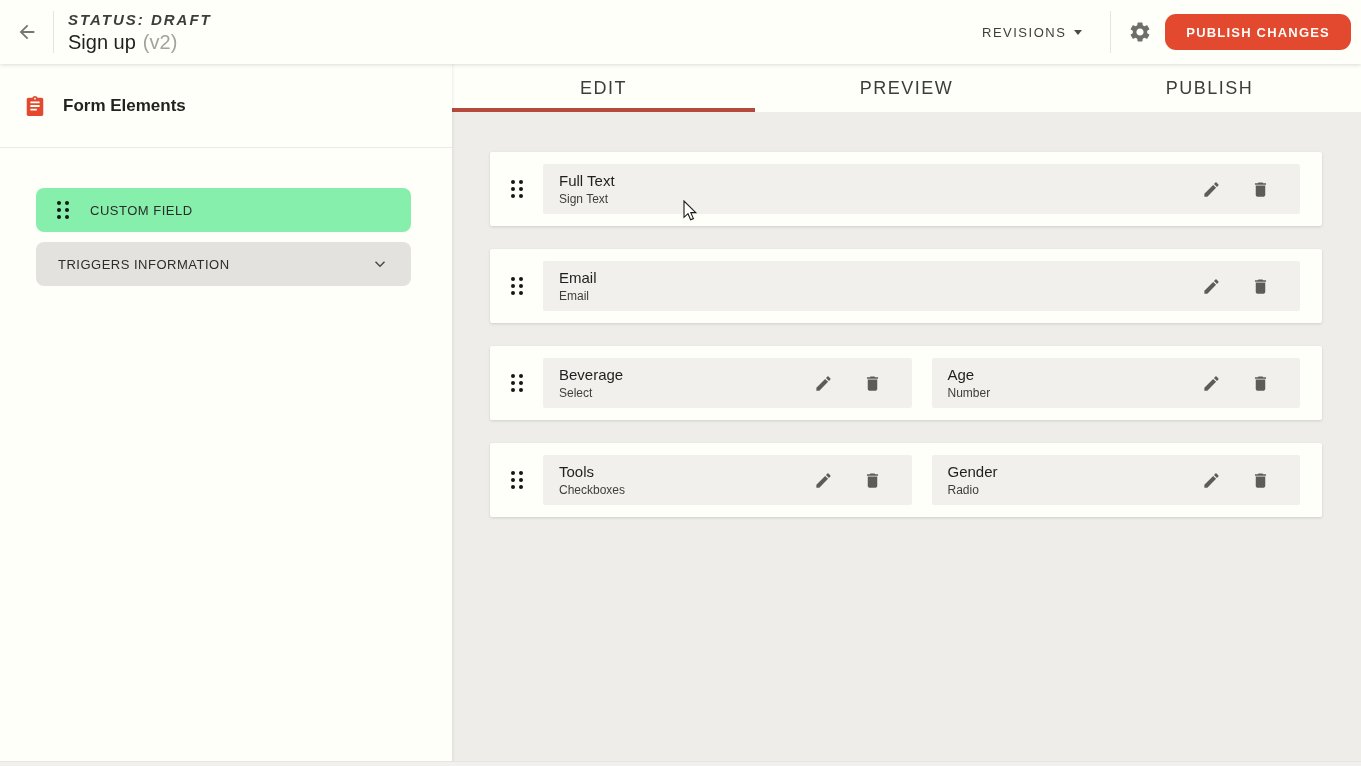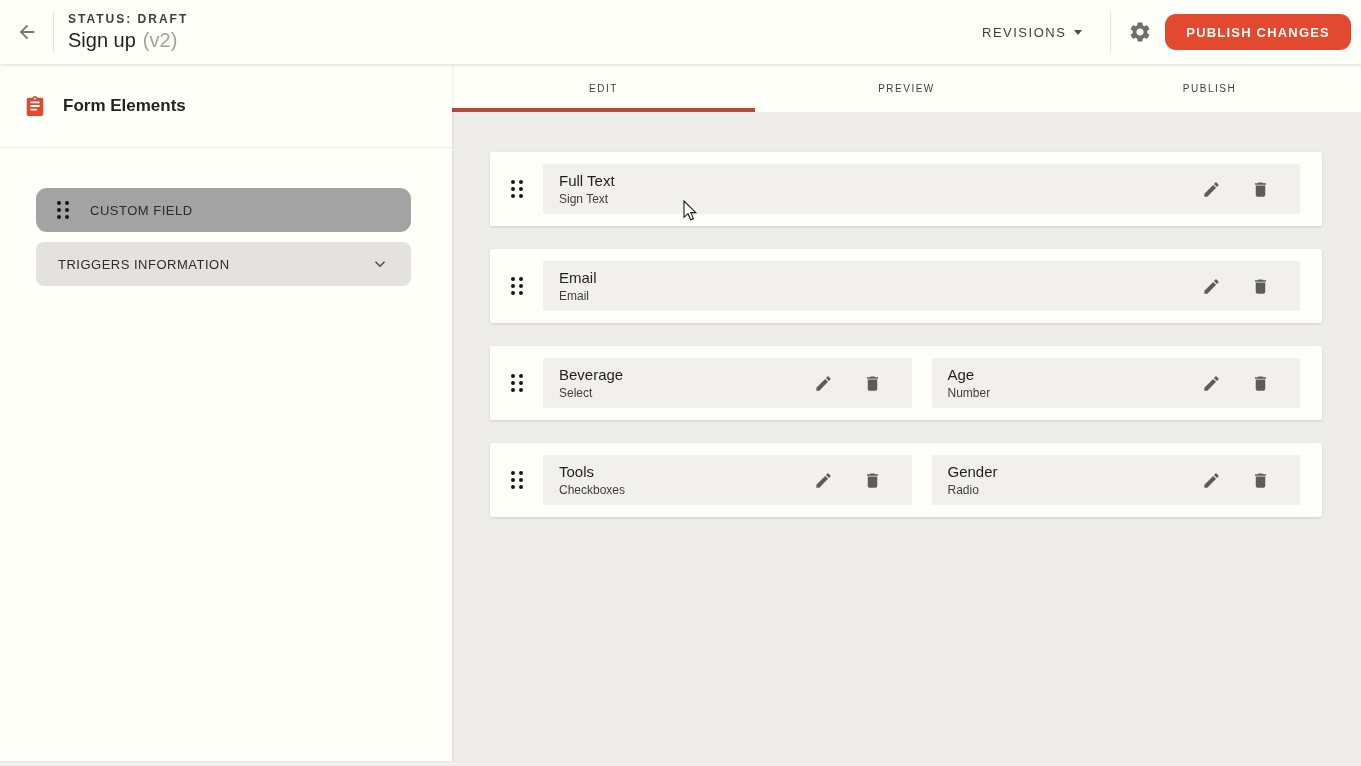--- a/index.html
+++ b/index.html
@@ -20,21 +20,21 @@
     z-index: 6;
   }
   .back-btn {
     width: 53px; height: 64px;
     display: flex; align-items: center; justify-content: center;
     cursor: pointer;
   }
   .vdiv { width: 1px; height: 42px; background: #e5e4e0; }
   .title-block { margin-left: 14px; display: flex; flex-direction: column; gap: 3px; }
   .status-label {
-    font-size: 12px; font-weight: bold; letter-spacing: 2px; color: #3d3d3b;
+    font-size: 15px; font-weight: bold; letter-spacing: 2px; color: #3d3d3b; font-style: italic;
   }
   .form-title-line { display: flex; align-items: baseline; gap: 7px; }
   .form-title { font-size: 20px; color: #1f1f1f; }
   .form-version { font-size: 20px; color: #a3a39e; }
   .topbar-right { margin-left: auto; display: flex; align-items: center; }
   .revisions-btn {
     display: flex; align-items: center; gap: 8px;
     padding: 10px 28px 10px 20px; cursor: pointer;
     font-size: 13px; letter-spacing: 1.5px; color: #3d3d3b;
   }
@@ -63,21 +63,21 @@
     padding-left: 24px; gap: 17px;
     border-bottom: 1px solid #eceae6;
   }
   .sidebar-title { font-size: 17px; font-weight: bold; color: #222220; }
   .pill-list { margin-top: 40px; padding: 0 41px 0 36px; }
   .pill {
     height: 44px; border-radius: 8px; margin-bottom: 10px;
     display: flex; align-items: center; cursor: pointer;
     font-size: 13px; letter-spacing: 0.5px; color: #2c2c2a;
   }
-  .pill.has-handle { background: #a3a3a3; border-radius: 11px; }
+  .pill.has-handle { background: #86efac; }
   .pill.no-handle { background: #e3e2df; }
   .pill .pill-handle { margin-left: 21px; }
   .pill.has-handle .pill-label { margin-left: 21px; }
   .pill.no-handle .pill-label { margin-left: 22px; }
   .pill .chevron { margin-left: auto; margin-right: 22px; display: flex; }
 
   
   .dots {
     display: grid;
     grid-template-columns: repeat(2, 4px);
@@ -85,21 +85,21 @@
     gap: 3px 4px;
   }
   .dots i { width: 4px; height: 4px; border-radius: 50%; background: #161614; }
 
   
   .main { position: absolute; top: 64px; left: 452px; right: 0; bottom: 0; background: #eeede9; }
   .tabbar { height: 48px; background: #fffffa; display: flex; }
   .tab {
     flex: 1; position: relative; cursor: pointer;
     display: flex; align-items: center; justify-content: center;
-    font-size: 10px; letter-spacing: 1.5px; color: #3c3c3a;
+    font-size: 18px; letter-spacing: 1.5px; color: #3c3c3a;
   }
   .tab .underline {
     position: absolute; left: 0; right: 0; bottom: 0; height: 4px;
     background: #b5493c; display: none;
   }
   .tab.active .underline { display: block; }
 
   .rows { margin: 40px 39px 0 38px; }
   .card {
     height: 74px; margin-bottom: 23px;

